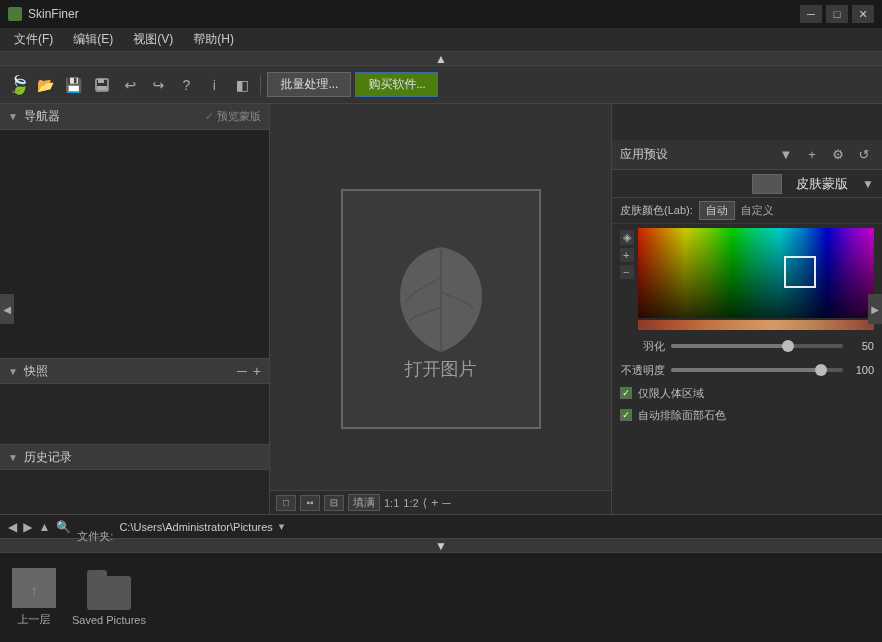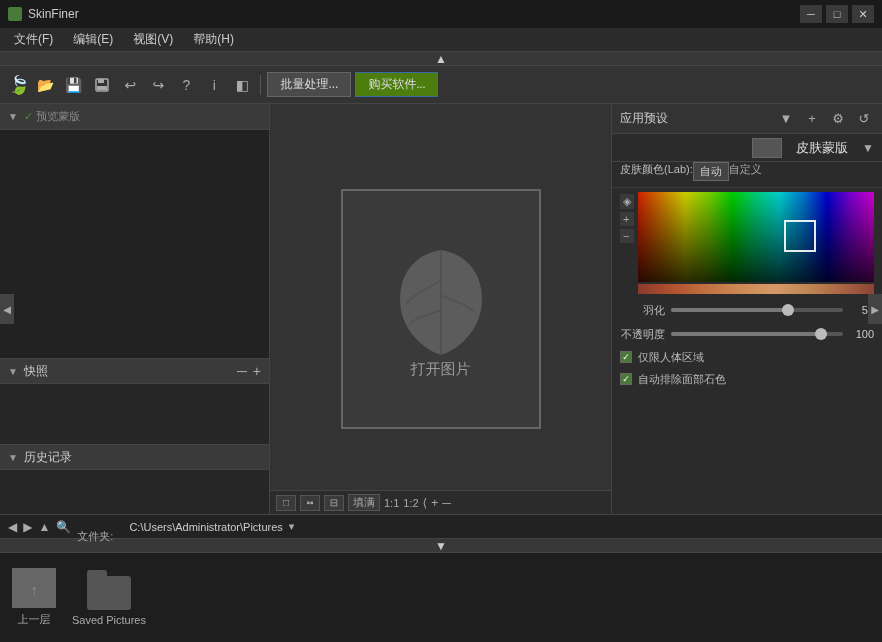--- a/index.html
+++ b/index.html
@@ -219,21 +219,21 @@
       border: 2px solid #666;
       display: flex;
       flex-direction: column;
       align-items: center;
       justify-content: center;
       position: relative;
       background: #3a3a3a;
     }
     .canvas-open-text {
       color: #999;
-      font-size: 15px;
+      font-size: 18px;
     }
 
     
     .canvas-bottom-bar {
       height: 24px;
       background: #2b2b2b;
       border-top: 1px solid #444;
       display: flex;
       align-items: center;
       padding: 0 6px;
@@ -292,20 +292,21 @@
       font-size: 10px;
       z-index: 10;
     }
 
     
     .right-panel {
       width: 270px;
       background: #2b2b2b;
       display: flex;
       flex-direction: column;
+      margin-top: 36px;
     }
     .right-top-bar {
       height: 30px;
       background: #333;
       display: flex;
       align-items: center;
       padding: 0 8px;
       gap: 6px;
       border-bottom: 1px solid #444;
       flex-shrink: 0;
@@ -368,22 +369,23 @@
     .mode-btn.white { background: #eee; }
     .mode-btn.dark { background: #333; }
     .mode-btn.gray { background: #888; }
     .mode-btn.green { background: #4caf50; }
     .mode-btn.blue { background: #1565c0; }
 
     
     .skin-color-row {
       height: 26px;
       display: flex;
-      align-items: flex-start;
-      padding: 0 8px;
+      align-items: center;
+      padding: 0 8px;
+      gap: 6px;
       border-bottom: 1px solid #3a3a3a;
       flex-shrink: 0;
     }
     .auto-btn {
       background: #444;
       border: 1px solid #666;
       color: #ccc;
       font-size: 11px;
       padding: 1px 6px;
       cursor: pointer;
@@ -479,21 +481,20 @@
       font-size: 12px;
     }
     .status-text {
       color: #aaa;
       font-size: 11px;
       margin-top: 20px;
     }
     .status-path {
       color: #ccc;
       font-size: 11px;
-      margin-left: 10px;
     }
 
     
     .bottom-arrow {
       height: 14px;
       background: #383838;
       display: flex;
       align-items: center;
       justify-content: center;
       cursor: pointer;
@@ -660,20 +661,21 @@
 </div>
 
 <div class="main-area-wrapper" style="height: 410px;">
 
   <div class="side-arrow-left">◀</div>
 
   <div class="left-panel">
 
     <div class="section-header">
       <span class="section-triangle">▼</span>
+      <span class="section-title">导航器</span>
       <span class="section-badge">
         <span style="color:#5a8a3a">✓</span>
         <span>预览蒙版</span>
       </span>
     </div>
     <div class="navigator-canvas"></div>
 
     <div class="snapshot-section">
       <div class="snapshot-header">
         <span class="section-triangle">▼</span>

